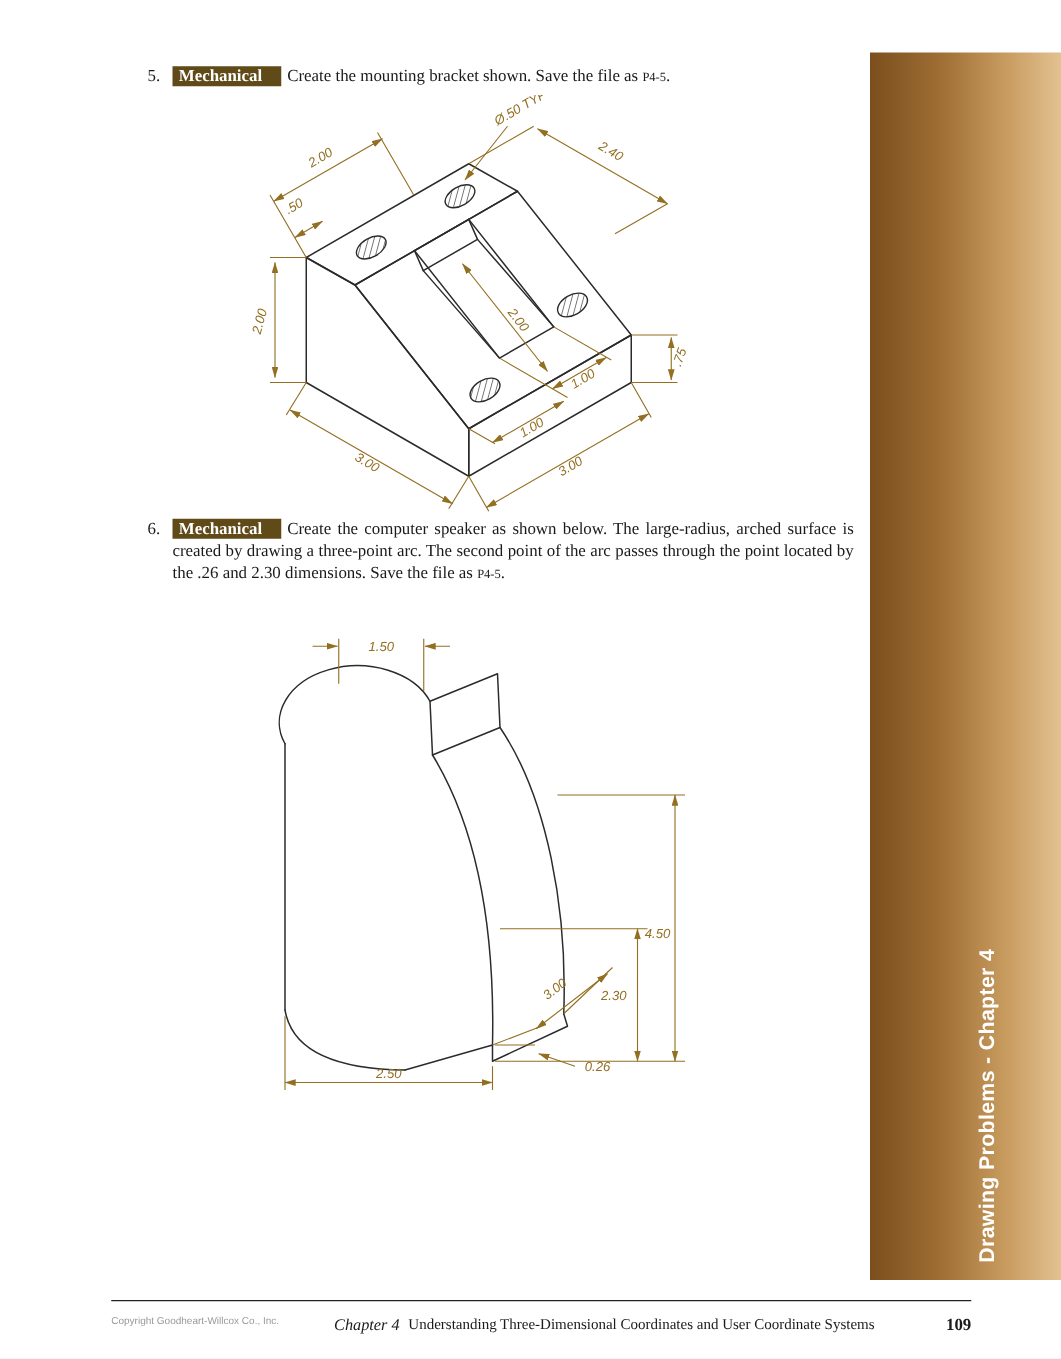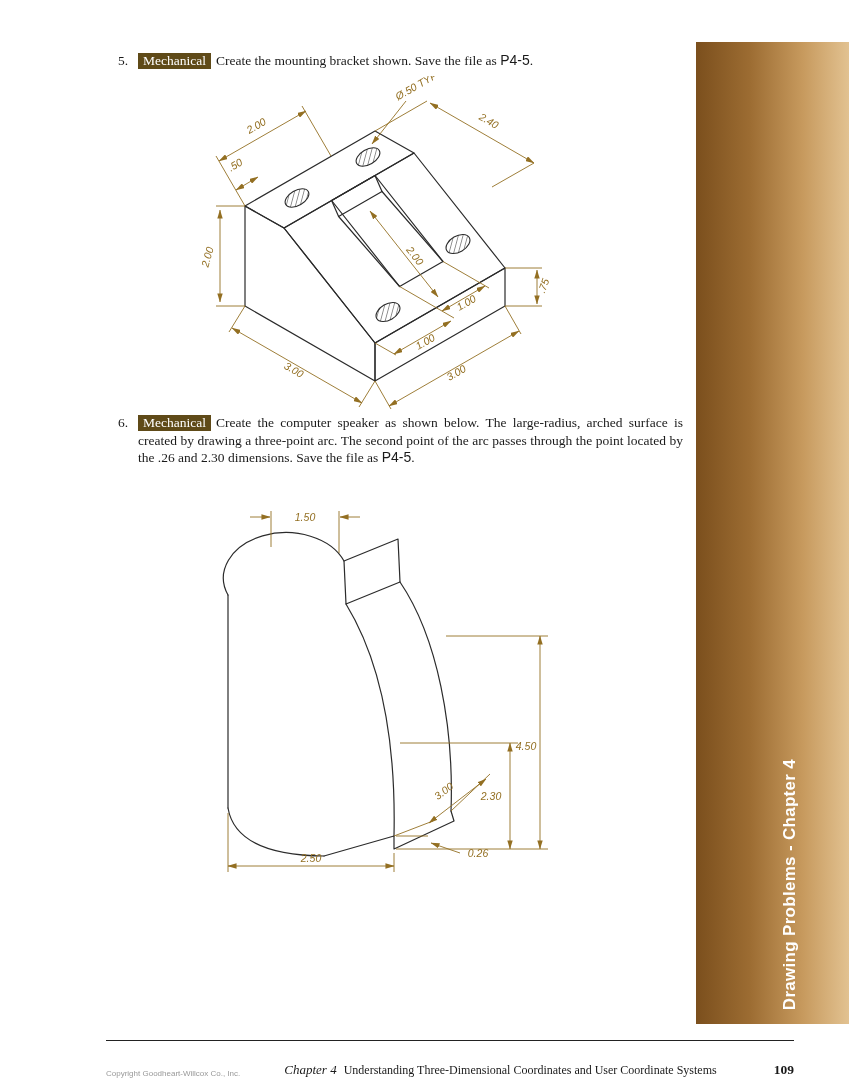--- a/index.html
+++ b/index.html
@@ -10,39 +10,39 @@
   .sidebar{position:absolute;left:696px;top:42px;width:153px;height:982px;
            background:linear-gradient(90deg,#7b4f1d 0%,#9c6c32 35%,#c79a5e 70%,#e2c291 100%);}
   .sidebar-label{position:absolute;left:84px;bottom:14px;writing-mode:vertical-rl;
            transform:rotate(180deg);font-family:"Liberation Sans",sans-serif;font-weight:bold;
            font-size:17px;color:#ffffff;letter-spacing:.3px;white-space:nowrap;}
 
   
   .problem{position:absolute;display:flex;font-size:13.5px;line-height:17.5px;}
   .problem .num{width:20px;flex:none;}
   .p-body{text-align:justify;}
-  .badge{display:inline-block;background:#5f4a18;color:#ffffff;font-weight:normal;
-         padding:0 5px 1px 5px;margin-right:5px;line-height:15px;}
-  .filename{font-family:Liberation Sans, sans-serif;font-size:14px;}
+  .badge{display:inline-block;background:#5f4a18;color:#ffffff;font-weight:bold;
+         padding:0 15px 1px 5px;margin-right:5px;line-height:15px;}
+  .filename{font-family:Liberation Serif, serif;font-size:10px;}
   #p5{left:118px;top:52px;width:575px;}
   #p6{left:118px;top:414px;width:565px;}
 
   
   .drawing{position:absolute;}
   #drawing-bracket{left:190px;top:76px;}
   #drawing-speaker{left:214px;top:503px;}
   svg .blk{stroke:#2b2b2b;stroke-width:1.2;fill:none;stroke-linejoin:round;stroke-linecap:round;}
   svg .dimln{stroke:#936f22;stroke-width:.9;fill:none;}
   svg .hole{fill:url(#hatch1);stroke:#2b2b2b;stroke-width:1.1;}
   svg text.dim{font-family:"Liberation Sans",sans-serif;font-style:italic;font-size:10.5px;
                fill:#936f22;text-anchor:middle;}
 
   
-  .footer{position:absolute;left:106px;top:1040px;width:688px;border-top:1.6px solid #222;
-          padding-top:21px;display:flex;align-items:flex-end;}
+  .footer{position:absolute;left:89px;top:1040px;width:688px;border-top:1.6px solid #222;
+          padding-top:11px;display:flex;align-items:flex-start;}
   .f-copy{font-family:"Liberation Sans",sans-serif;font-size:8px;color:#999;margin-right:12px;white-space:nowrap;}
   .f-ch{font-style:italic;font-size:13px;margin-right:7px;white-space:nowrap;margin-left:32px;}
   .f-title{font-size:12px;white-space:nowrap;}
   .f-page{margin-left:auto;font-weight:bold;font-size:13.5px;}
 </style>
 </head>
 <body>
 
 <div class="page">
 

